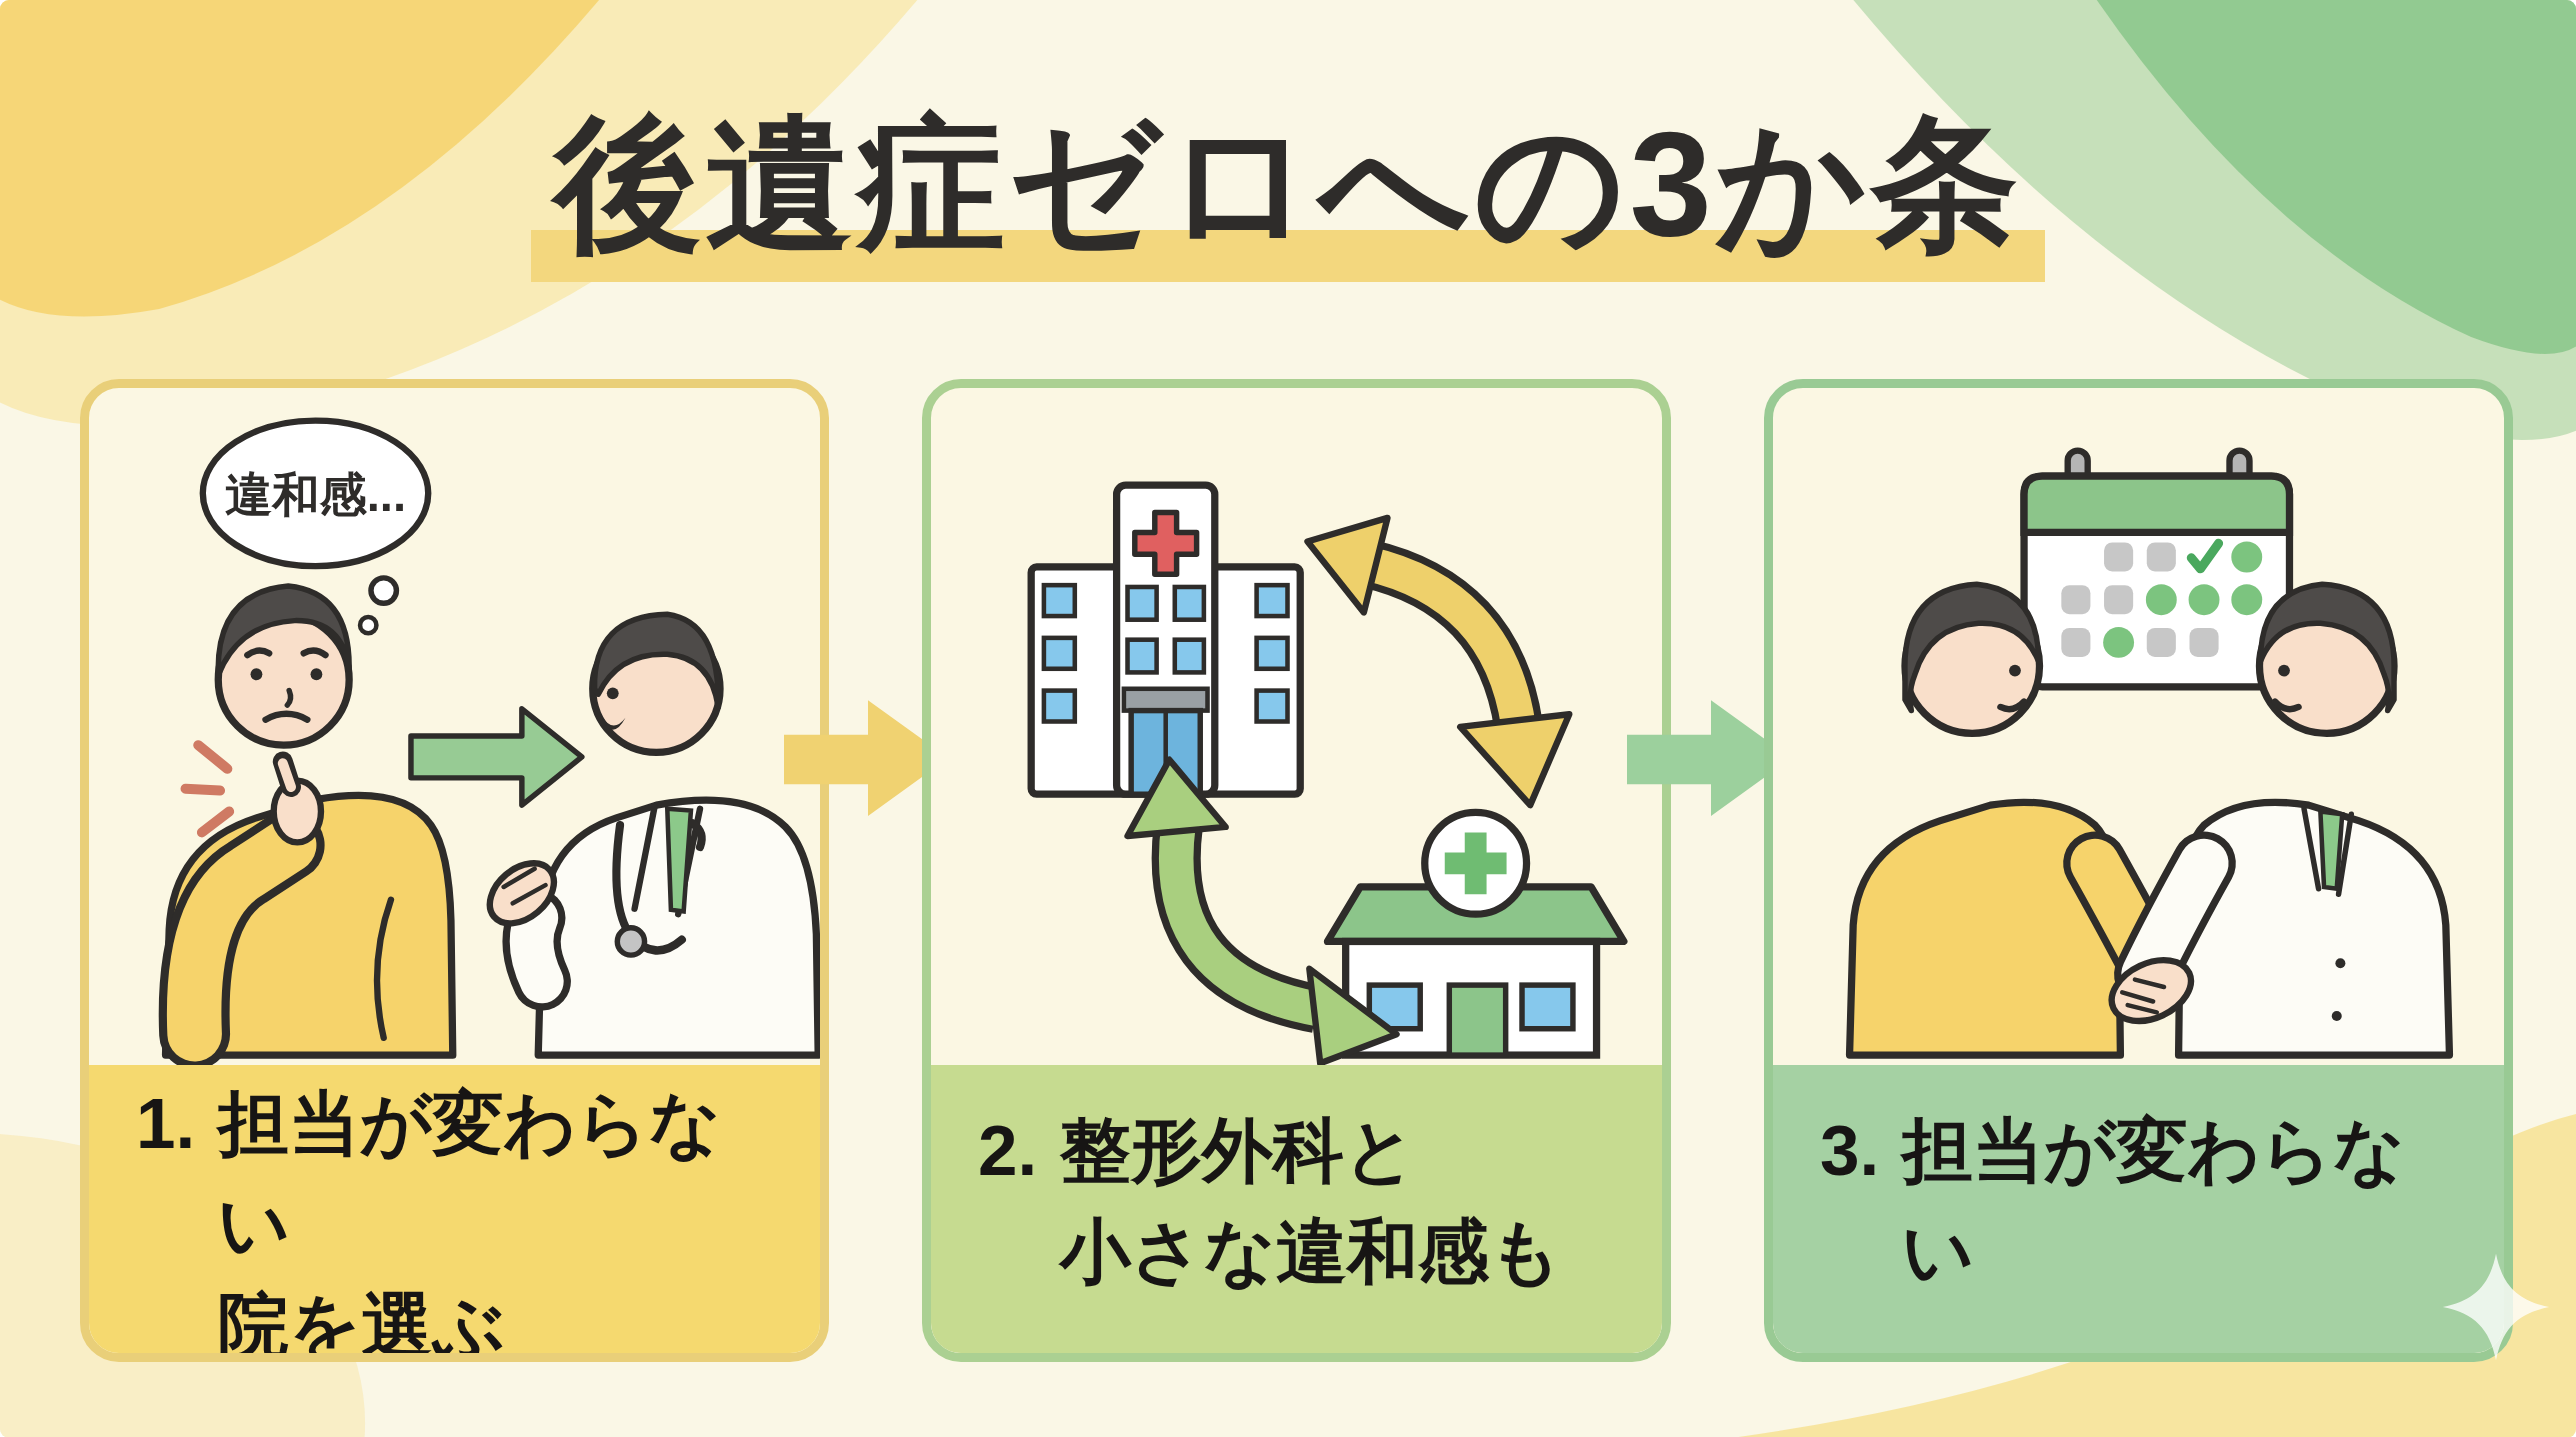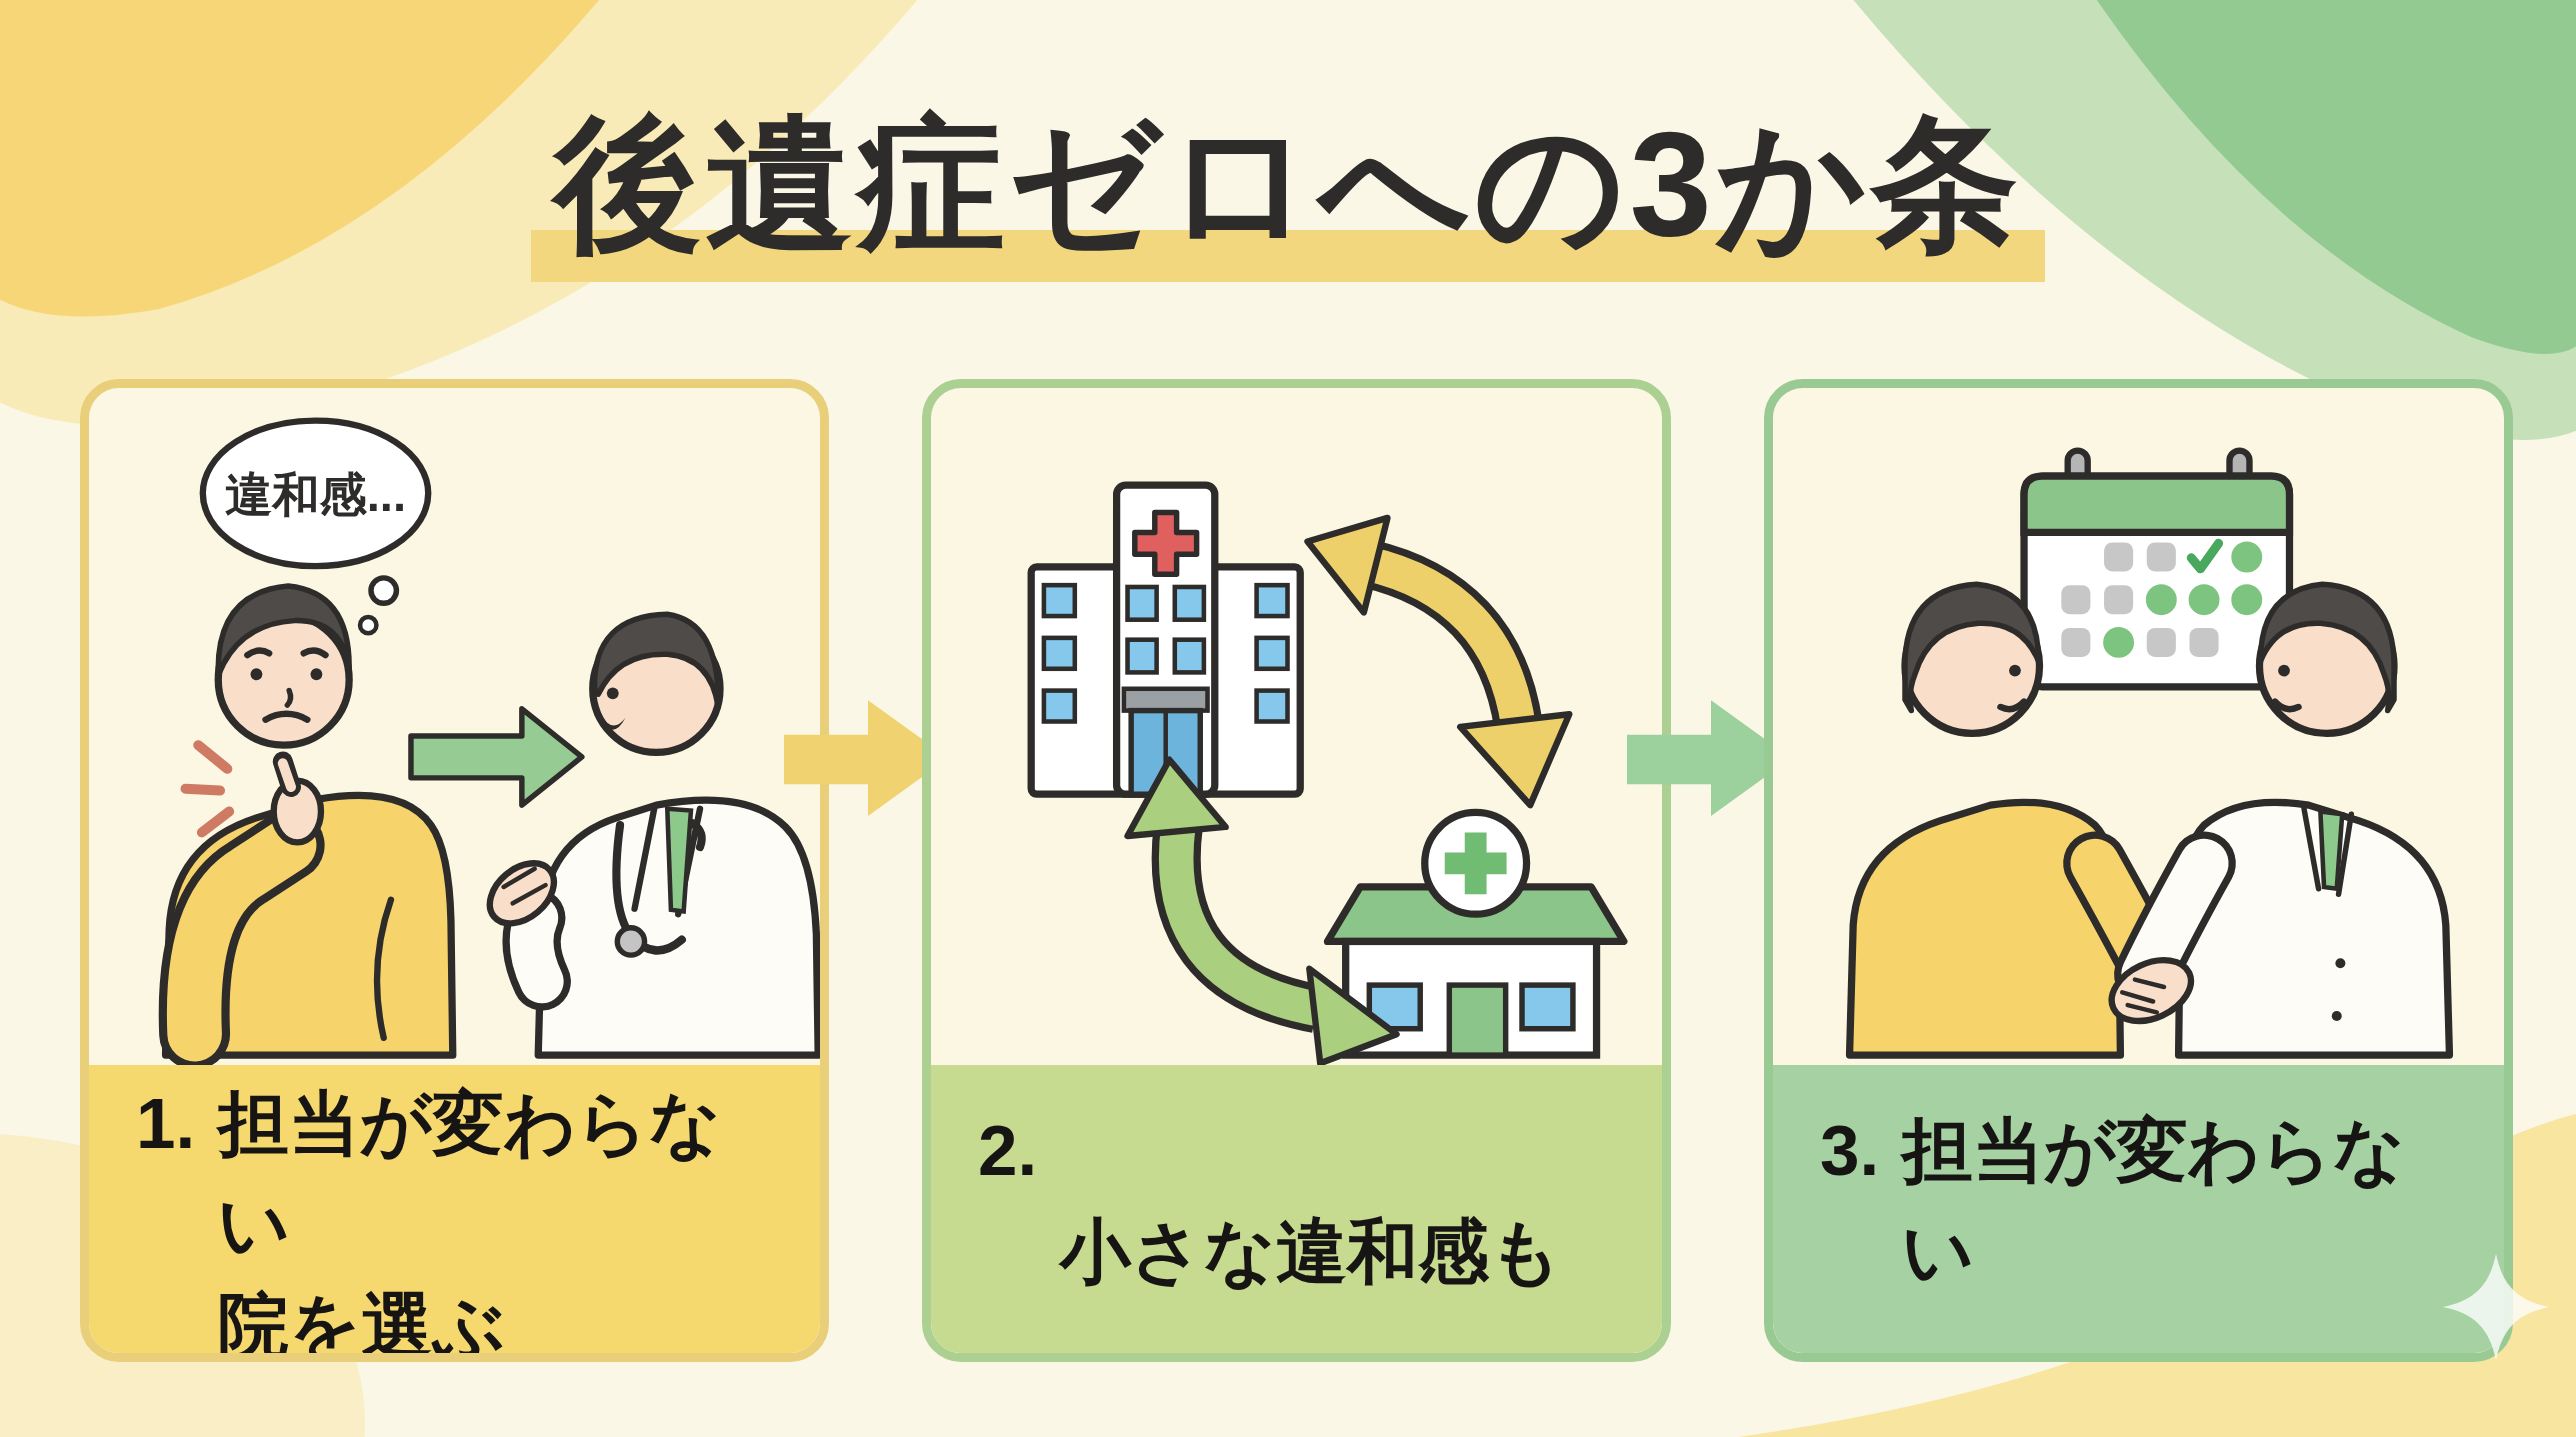--- a/index.html
+++ b/index.html
@@ -1,20 +1,21 @@
 <!DOCTYPE html>
 <html style="--background: #faf7e6; --cream: #fbf7e3; --ink: #2e2c2a; --titleHighlight: #f3d77e; --blobYellow: #f5d573; --blobYellowLight: #f8e9ae; --blobYellowPale: #f8ecc2; --blobGreen: #8fc88e; --blobGreenLight: #bcdcb2; --blobYellowBR: #f7e49c; --card1Border: #e9cf79; --card1Caption: #f5d96f; --card2Border: #abd092; --card2Caption: #c6db90; --card3Border: #99ca94; --card3Caption: #a5d1a3; --connectorYellow: #f0d271; --connectorGreen: #9cd09d; --skin: #f9dfca; --hair: #4e4b49; --sweater: #f6d36b; --coat: #fdfcf6; --tieGreen: #8cc98a; --arrowGreen: #97cb94; --crossRed: #e06060; --windowBlue: #86c8ec; --doorBlue: #6db4dd; --clinicGreen: #8cc58a; --clinicCross: #6fbc72; --signGray: #9aa0a4; --painRed: #cf7a63; --calGray: #c7c7c7; --calGreen: #7cc47f; --checkGreen: #4aa85e; --ringGray: #b5b5b5; --curveYellow: #eed06b; --curveGreen: #a9cf7f;font-size:15px"><head>
 <meta charset="utf-8">
 <style>
   html,body { margin:0; padding:0; }
   .canvas {
     position:relative; width:2576px; height:1438px; overflow:hidden;
     background: var(--background);
     font-family:"Liberation Sans","DejaVu Sans",sans-serif;
     color: var(--ink);
+    border-radius: 9px;
   }
   .bg-decor { position:absolute; inset:0; width:2576px; height:1438px; }
 
   
   .title-row { position:absolute; top:110px; left:0; width:100%; text-align:center; }
   .title-wrap { position:relative; display:inline-block; line-height:1; }
   .title-highlight {
     position:absolute; left:-22.5px; right:-22.5px; bottom:-24px; height:52px;
     background:var(--titleHighlight); z-index:0;
   }
@@ -184,21 +185,21 @@
         <g>
           <path d="M248,470 Q226,640 400,672" fill="none" stroke="var(--ink)" stroke-width="54"></path>
           <path d="M248,470 Q226,640 400,672" fill="none" stroke="var(--curveGreen)" stroke-width="38"></path>
           <polygon points="238,398 192,482 300,472" fill="var(--curveGreen)" stroke="var(--ink)" stroke-width="7" stroke-linejoin="round"></polygon>
           <polygon points="488,700 392,628 404,732" fill="var(--curveGreen)" stroke="var(--ink)" stroke-width="7" stroke-linejoin="round"></polygon>
         </g>
       </svg>
     </div>
     <div class="card-caption">
       <span class="cap-num">2.</span>
-      <span class="cap-text"><br><span>小さな違和感も</span></span>
+      <span class="cap-text"><span>整形外科と</span><br><span>小さな違和感も</span></span>
     </div>
   </div>
 
   <svg class="connector connector2" viewBox="0 0 180 126">
     <polygon points="0,37 90,37 90,0 176,62 90,124 90,90 0,90" fill="var(--connectorGreen)"></polygon>
   </svg>
 
   <div class="card card3">
     <div class="card-illus">
       <svg viewBox="0 0 780 723">

